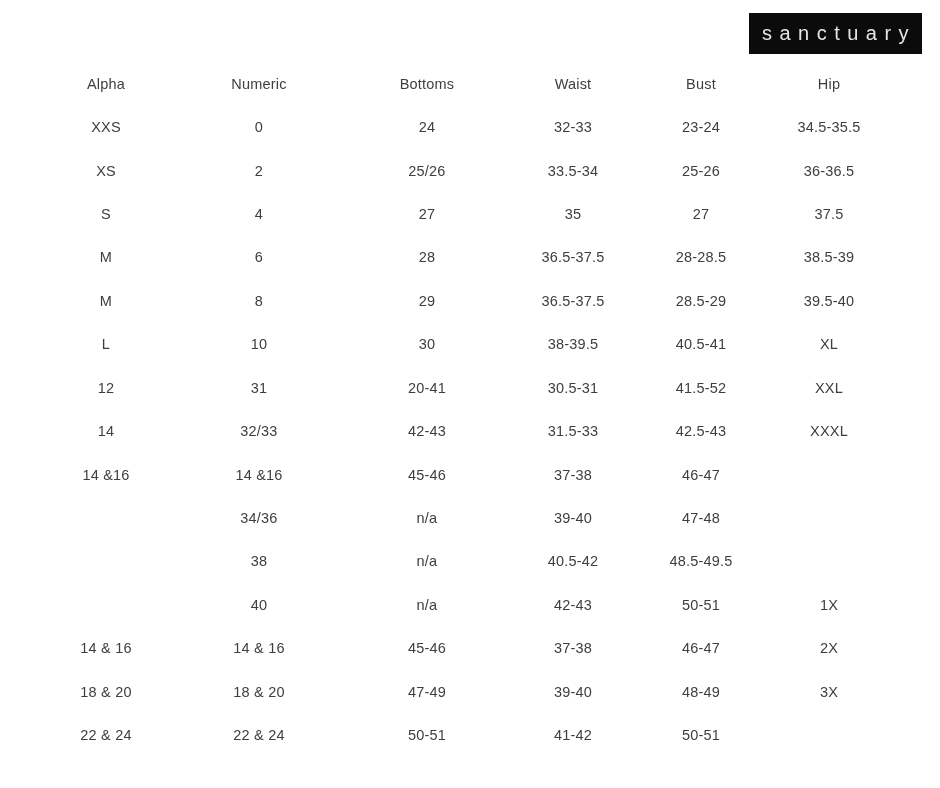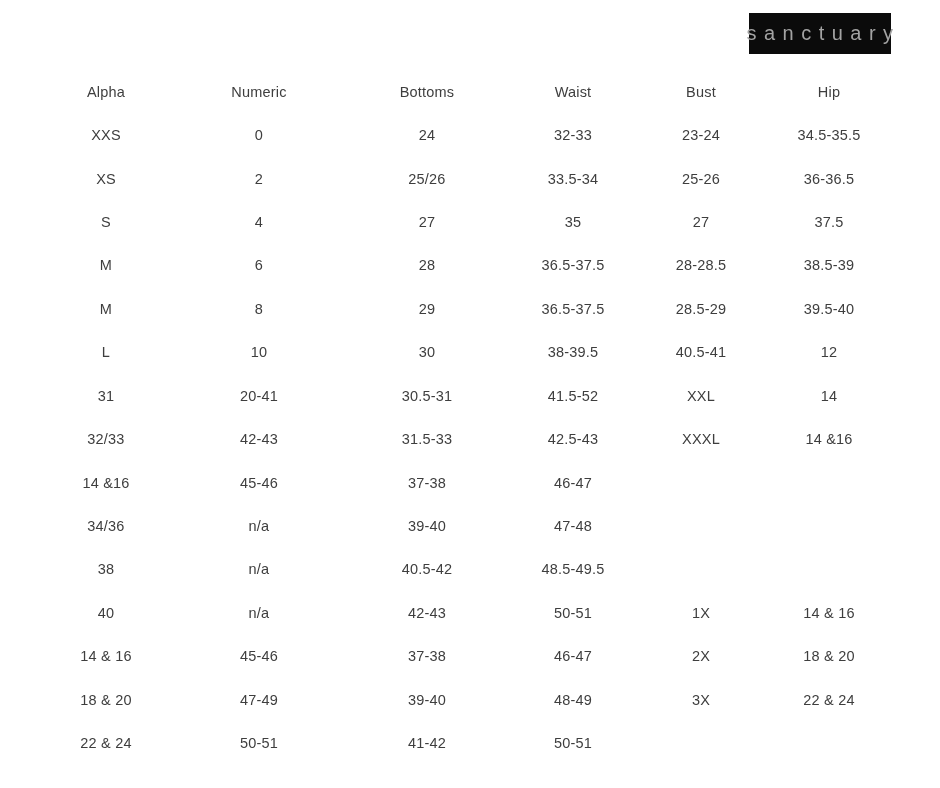--- a/index.html
+++ b/index.html
@@ -12,38 +12,38 @@
     position: relative;
     width: 940px;
     height: 788px;
     background: #ffffff;
     overflow: hidden;
   }
   .brand-logo {
     position: absolute;
     left: 749px;
     top: 13px;
-    width: 142px;
+    width: 173px;
     height: 41px;
     background: #0b0b0b;
-    color: #a3a3a3;
+    color: #e5e5e5;
     display: flex;
     align-items: center;
     justify-content: center;
     font-size: 20px;
     font-weight: 300;
     letter-spacing: 7.5px;
     padding-left: 7px;
     box-sizing: border-box;
     white-space: nowrap;
   }
   .size-table {
     position: absolute;
     left: 30px;
-    top: 70px;
+    top: 62px;
     display: grid;
     grid-template-columns: 152px 154px 182px 110px 146px 110px;
     grid-auto-rows: 43.43px;
     color: #3e3e3e;
     font-size: 14.5px;
     letter-spacing: 0.2px;
   }
   .size-table .cell {
     display: flex;
     align-items: center;
@@ -95,20 +95,21 @@
       <div class="cell">8</div>
       <div class="cell">29</div>
       <div class="cell">36.5-37.5</div>
       <div class="cell">28.5-29</div>
       <div class="cell">39.5-40</div>
       <div class="cell">L</div>
       <div class="cell">10</div>
       <div class="cell">30</div>
       <div class="cell">38-39.5</div>
       <div class="cell">40.5-41</div>
+      <div class="cell">XL</div>
       <div class="cell">12</div>
       <div class="cell">31</div>
       <div class="cell">20-41</div>
       <div class="cell">30.5-31</div>
       <div class="cell">41.5-52</div>
       <div class="cell">XXL</div>
       <div class="cell">14</div>
       <div class="cell">32/33</div>
       <div class="cell">42-43</div>
       <div class="cell">31.5-33</div>

